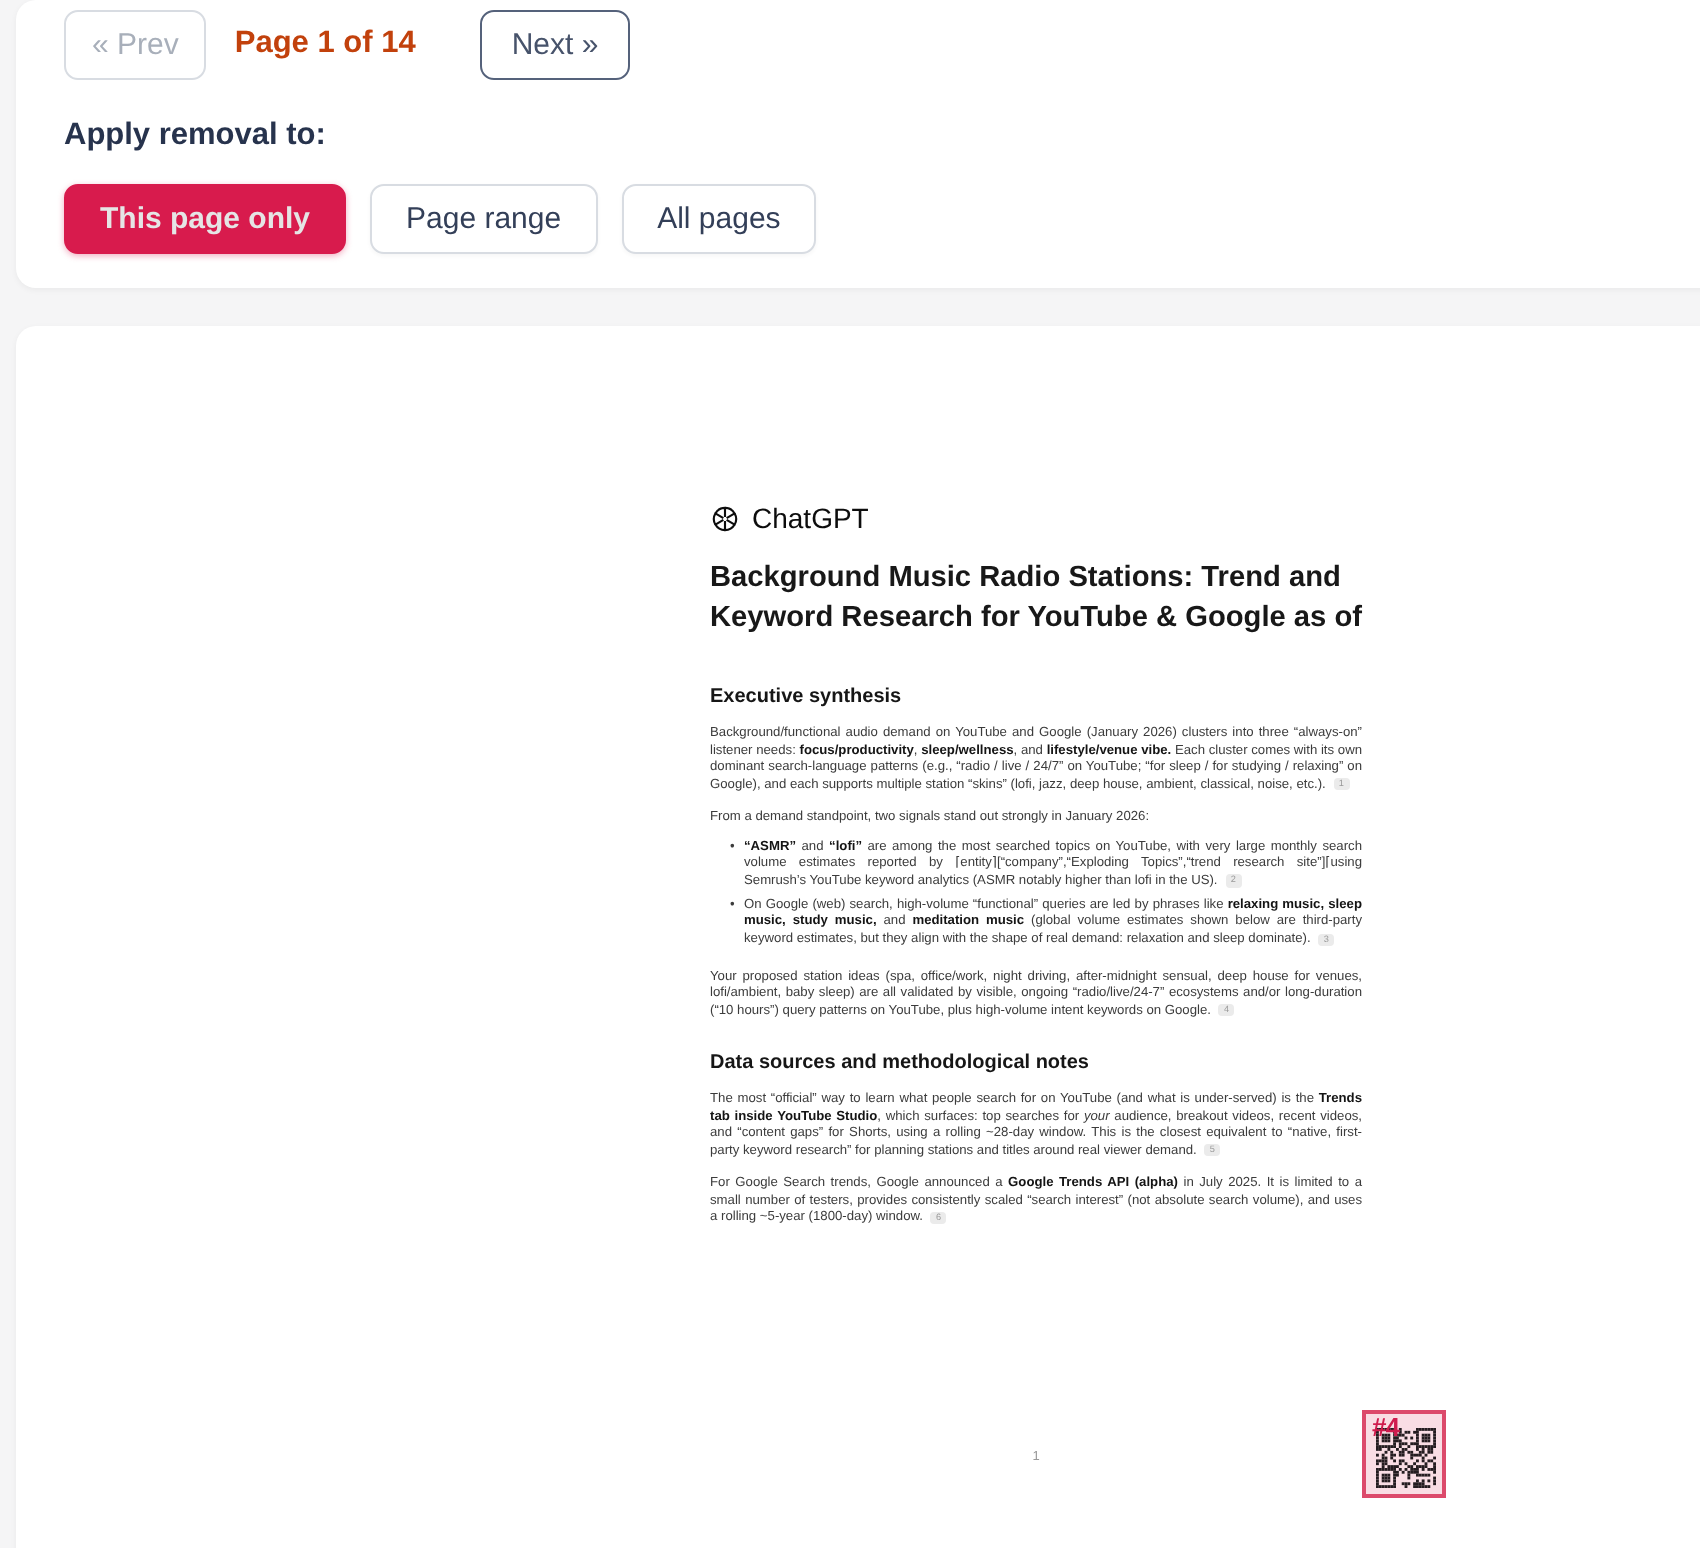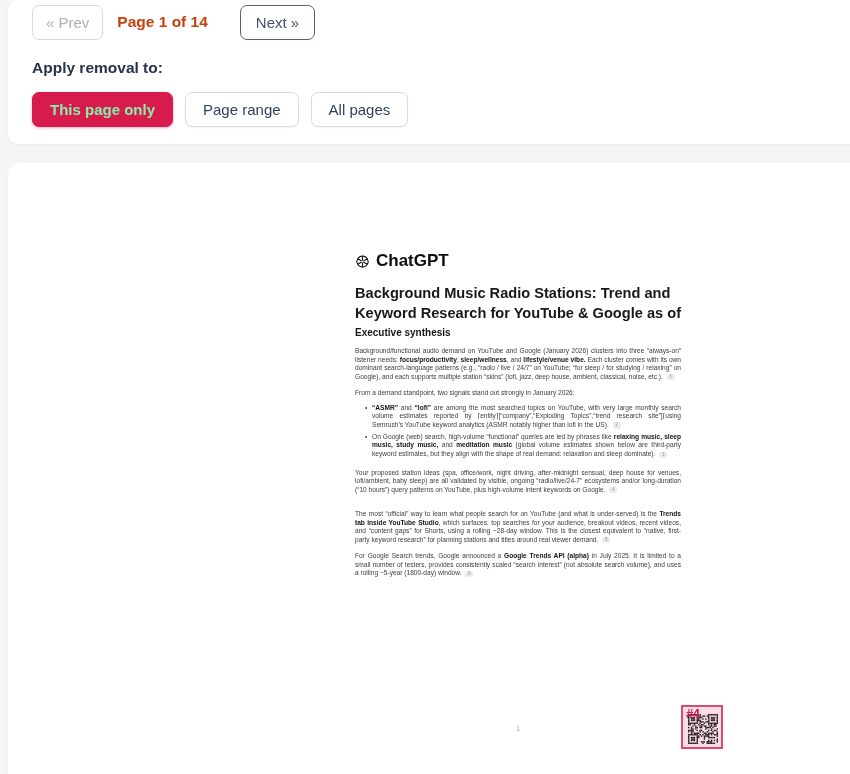--- a/index.html
+++ b/index.html
@@ -26,29 +26,29 @@
   .page-indicator{margin-left:14px;font-size:15.5px;font-weight:700;color:#c2410c;}
   .btn.dark{margin-left:32px;}
   .apply-heading{margin-top:18px;font-size:15.5px;font-weight:700;color:#27334d;}
   .scope-row{margin-top:15px;display:flex;gap:12px;}
   .scope{
     background:#fff;border:1px solid #d8dce2;border-radius:7px;
     font-family:"Liberation Sans",sans-serif;font-size:15px;
     padding:8px 17px;color:#333f58;cursor:pointer;box-shadow:0 1px 2px rgba(0,0,0,0.04);
   }
   .scope.active{
-    background:#d81b4d;border-color:#d81b4d;color:#86efac;font-weight:700;
+    background:#d81b4d;border-color:#d81b4d;color:#e5e5e5;font-weight:700;
     box-shadow:0 1px 3px rgba(216,27,77,0.35);
   }
   
   #doc-card{top:163px;height:660px;}
   .doc-content{position:absolute;left:347px;top:88px;width:326px;}
   .brand-row{display:flex;align-items:center;gap:6px;margin-bottom:13px;}
-  .brand-name{font-size:17px;font-weight:700;color:#0d0d0d;}
-  .doc-title{font-size:14.6px;line-height:19.5px;font-weight:700;color:#181818;margin-bottom:4px;}
+  .brand-name{font-size:14px;font-weight:400;color:#0d0d0d;}
+  .doc-title{font-size:14.6px;line-height:19.5px;font-weight:700;color:#181818;margin-bottom:24px;}
   .doc-h2{font-size:10px;font-weight:700;color:#161616;margin:0 0 9px 0;}
   .doc-p{font-size:6.6px;line-height:8.5px;color:#3c3c3c;text-align:justify;margin:0 0 8px 0;}
   .doc-p.intro{margin-bottom:6px;}
   .doc-p.pre-h2{margin-bottom:16px;}
   .doc-p.last{margin-bottom:0;}
   .doc-ul{list-style:none;margin:0 0 10px 0;padding:0 0 0 10px;}
   .doc-ul li{
     position:relative;padding-left:7px;margin-bottom:3px;
     font-size:6.6px;line-height:8.7px;color:#3c3c3c;text-align:justify;
   }
@@ -121,20 +121,21 @@
     <p class="doc-p"><span>Background/functional audio demand on YouTube and Google (January 2026) clusters into three “always-on” listener needs: </span><span class="b">focus/productivity</span><span>, </span><span class="b">sleep/wellness</span><span>, and </span><span class="b">lifestyle/venue vibe.</span><span> Each cluster comes with its own dominant search-language patterns (e.g., “radio / live / 24/7” on YouTube; “for sleep / for studying / relaxing” on Google), and each supports multiple station “skins” (lofi, jazz, deep house, ambient, classical, noise, etc.). </span><span class="chip">1</span></p>
     <p class="doc-p intro"><span>From a demand standpoint, two signals stand out strongly in January 2026:</span></p>
 
     <ul class="doc-ul">
       <li><span class="b">“ASMR”</span><span> and </span><span class="b">“lofi”</span><span> are among the most searched topics on YouTube, with very large monthly search volume estimates reported by ⌈entity⌉[“company”,“Exploding Topics”,“trend research site”]⌈using Semrush’s YouTube keyword analytics (ASMR notably higher than lofi in the US). </span><span class="chip">2</span></li>
       <li><span>On Google (web) search, high-volume “functional” queries are led by phrases like </span><span class="b">relaxing music, sleep music, study music,</span><span> and </span><span class="b">meditation music</span><span> (global volume estimates shown below are third-party keyword estimates, but they align with the shape of real demand: relaxation and sleep dominate). </span><span class="chip">3</span></li>
     </ul>
 
     <p class="doc-p pre-h2"><span>Your proposed station ideas (spa, office/work, night driving, after-midnight sensual, deep house for venues, lofi/ambient, baby sleep) are all validated by visible, ongoing “radio/live/24-7” ecosystems and/or long-duration (“10 hours”) query patterns on YouTube, plus high-volume intent keywords on Google. </span><span class="chip">4</span></p>
 
+    <div class="doc-h2">Data sources and methodological notes</div>
 
     <p class="doc-p"><span>The most “official” way to learn what people search for on YouTube (and what is under-served) is the </span><span class="b">Trends tab inside YouTube Studio</span><span>, which surfaces: top searches for </span><span class="i">your</span><span> audience, breakout videos, recent videos, and “content gaps” for Shorts, using a rolling ~28-day window. This is the closest equivalent to “native, first-party keyword research” for planning stations and titles around real viewer demand. </span><span class="chip">5</span></p>
     <p class="doc-p last"><span>For Google Search trends, Google announced a </span><span class="b">Google Trends API (alpha)</span><span> in July 2025. It is limited to a small number of testers, provides consistently scaled “search interest” (not absolute search volume), and uses a rolling ~5-year (1800-day) window. </span><span class="chip">6</span></p>
   </div>
 
   <div class="page-number">1</div>
 
   <div class="stamp">
     <span class="stamp-label">#4</span>
     <svg class="stamp-qr" width="30" height="30" viewBox="0 0 21 21" fill="#241c20">

